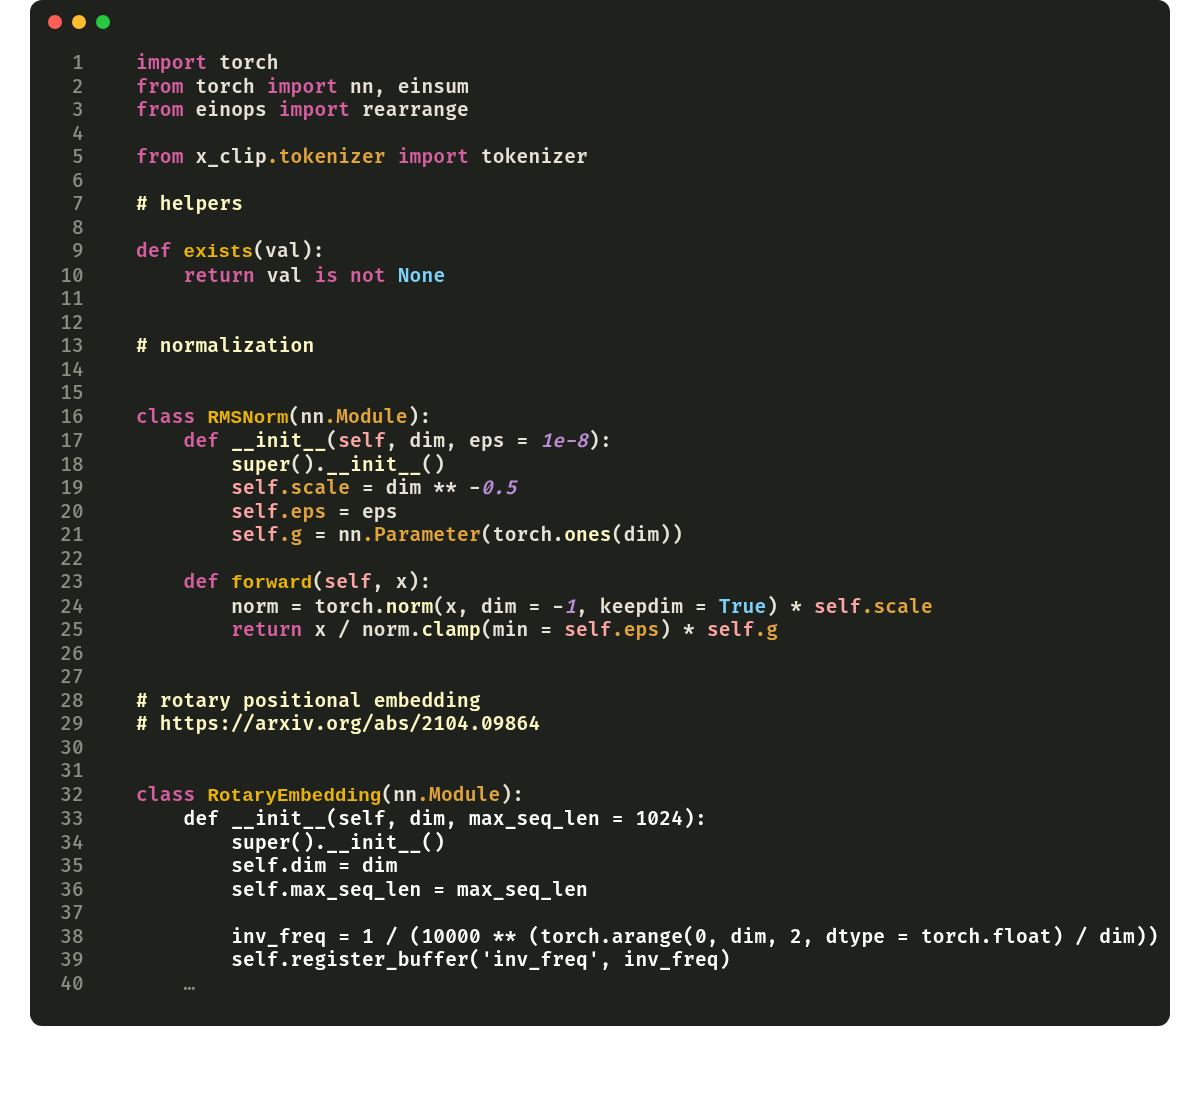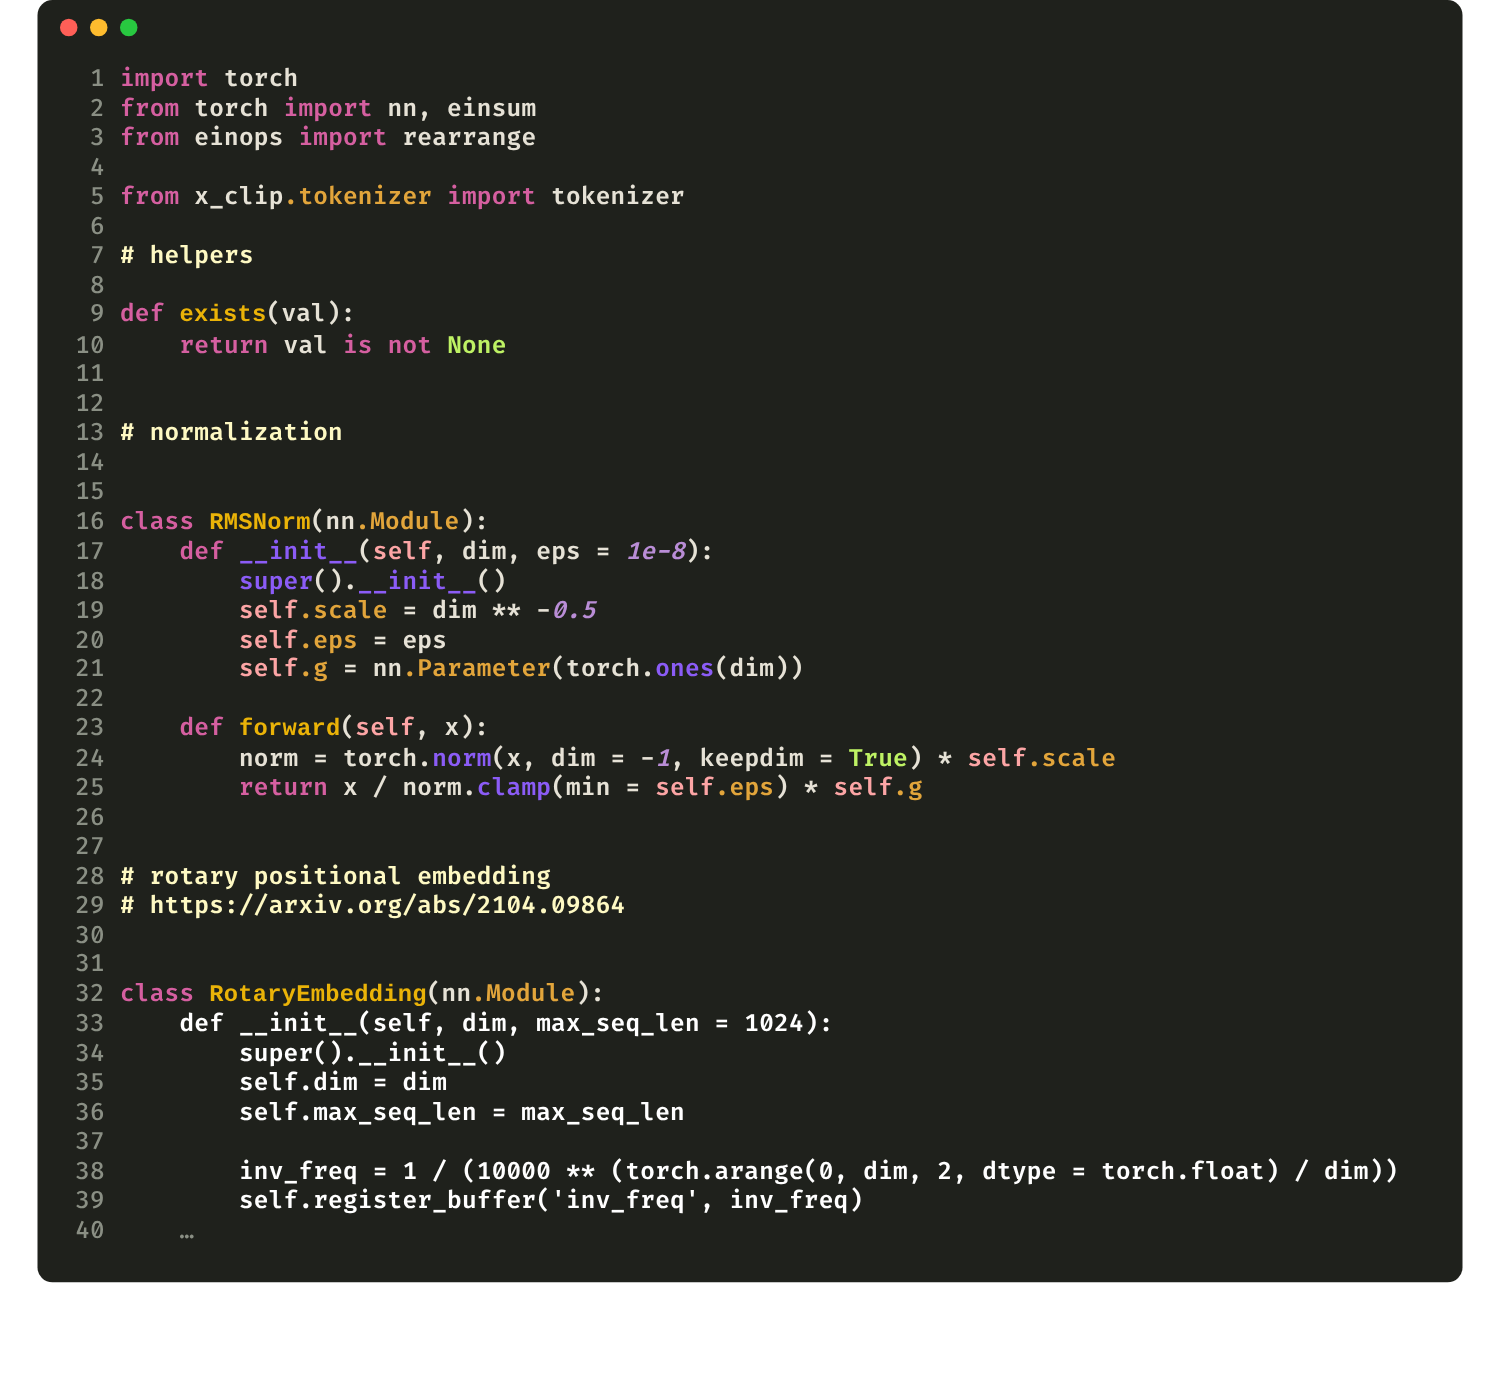--- a/index.html
+++ b/index.html
@@ -48,31 +48,32 @@
     width: 36px;
     min-width: 36px;
     text-align: right;
     color: #8a8f84;
     user-select: none;
     padding-right: 12px;
     font-weight: 500;
   }
   .code {
     flex: 1;
+    margin-left: 40px;
   }
 
   
   .kw1 { color: #d55fa0; }   
   .fn  { color: #eab308; font-family: Liberation Mono, monospace; }   
   .mod { color: #e2a53b; text-align: right; }   
   .cmt { color: #fef9c3; }   
-  .call{ color: #8b5cf6; text-align: right; }   
+  .call{ color: #fef9c3; text-align: right; }   
   .self{ color: #fca5a5; }   
   .num { color: #b98dd6; font-style: italic; }   
-  .bool{ color: #bef264; }   
+  .bool{ color: #7dd3fc; }   
   .plain { color: #e6e2d6; }
   .dim  { color: #ffffff; }  
   .ellip{ color: #8a8f84; }
 </style>
 </head>
 <body>
 
 <div class="window">
   <div class="titlebar">
     <div class="traffic-light red"></div>

